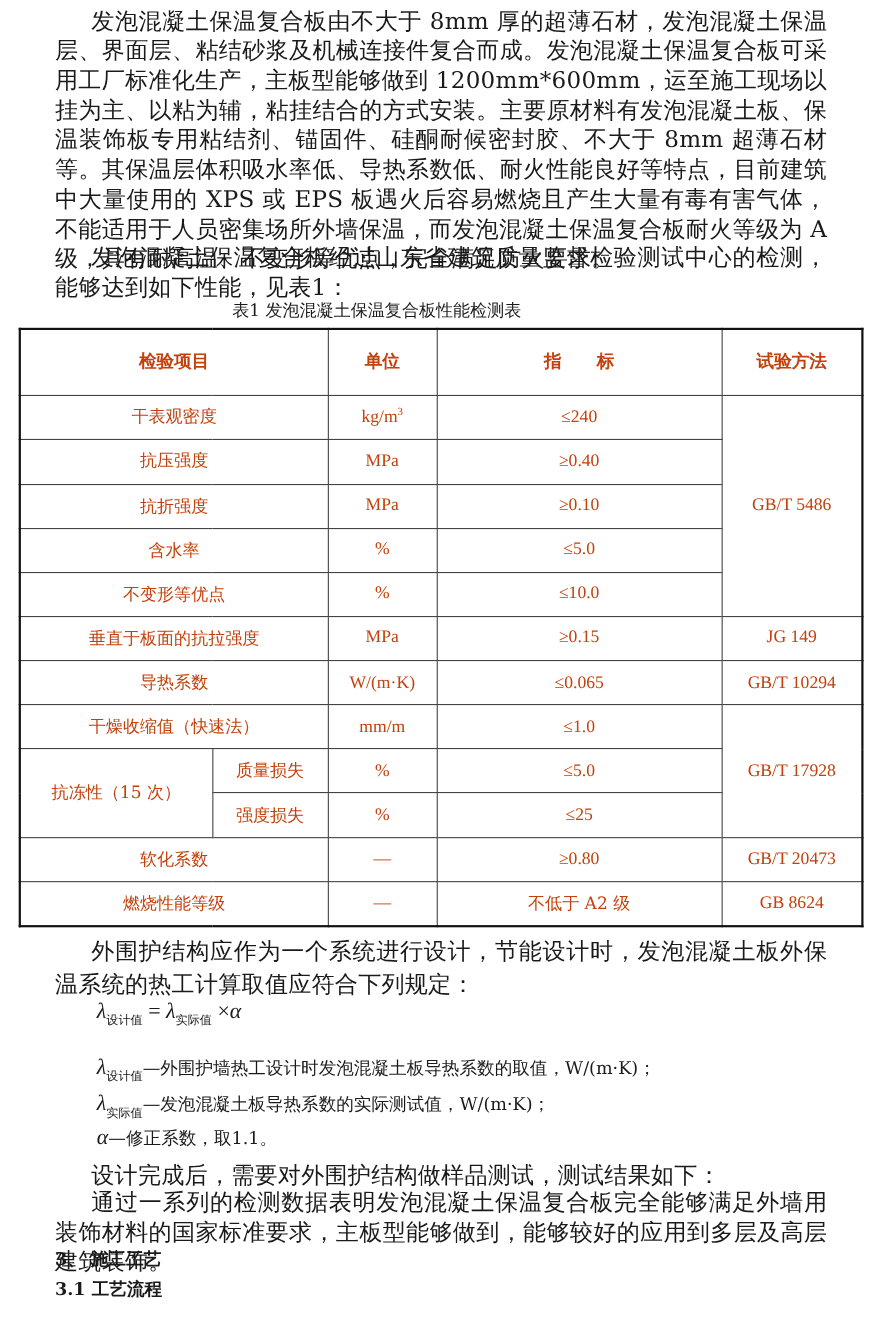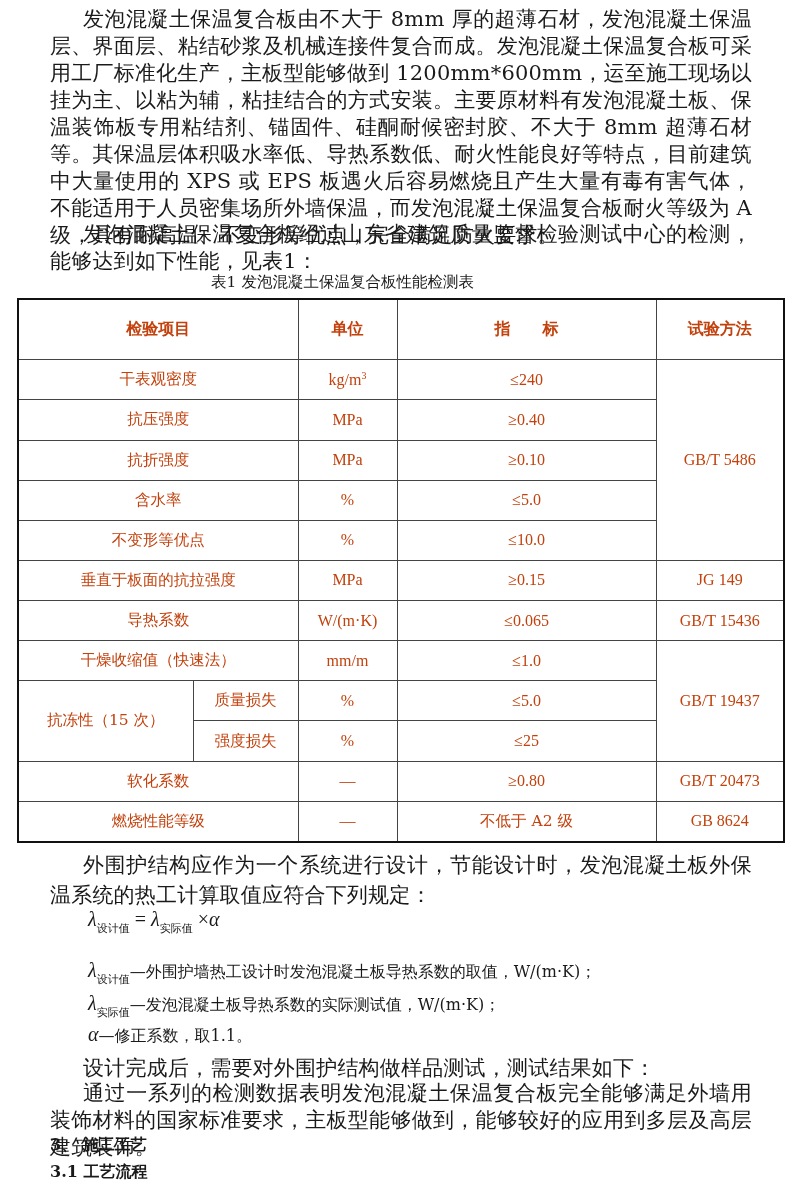--- a/index.html
+++ b/index.html
@@ -100,27 +100,27 @@
   <tr>
     <td colspan="2">垂直于板面的抗拉强度</td>
     <td class="num">MPa</td>
     <td class="num">≥0.15</td>
     <td class="num">JG 149</td>
   </tr>
   <tr>
     <td colspan="2">导热系数</td>
     <td class="num">W/(m·K)</td>
     <td class="num">≤0.065</td>
-    <td class="num">GB/T 15436</td>
+    <td class="num">GB/T 10294</td>
   </tr>
   <tr>
     <td colspan="2">干燥收缩值（快速法）</td>
     <td class="num">mm/m</td>
     <td class="num">≤1.0</td>
-    <td rowspan="3" class="num">GB/T 19437</td>
+    <td rowspan="3" class="num">GB/T 17928</td>
   </tr>
   <tr>
     <td rowspan="2">抗冻性（15 次）</td>
     <td>质量损失</td>
     <td class="num">%</td>
     <td class="num">≤5.0</td>
   </tr>
   <tr>
     <td>强度损失</td>
     <td class="num">%</td>

